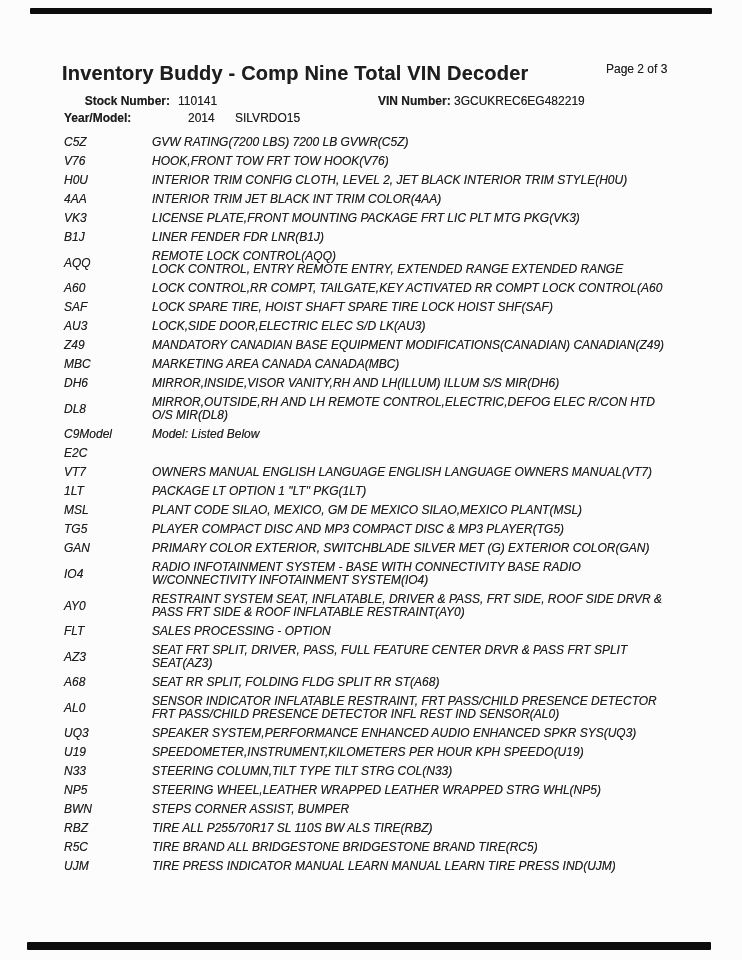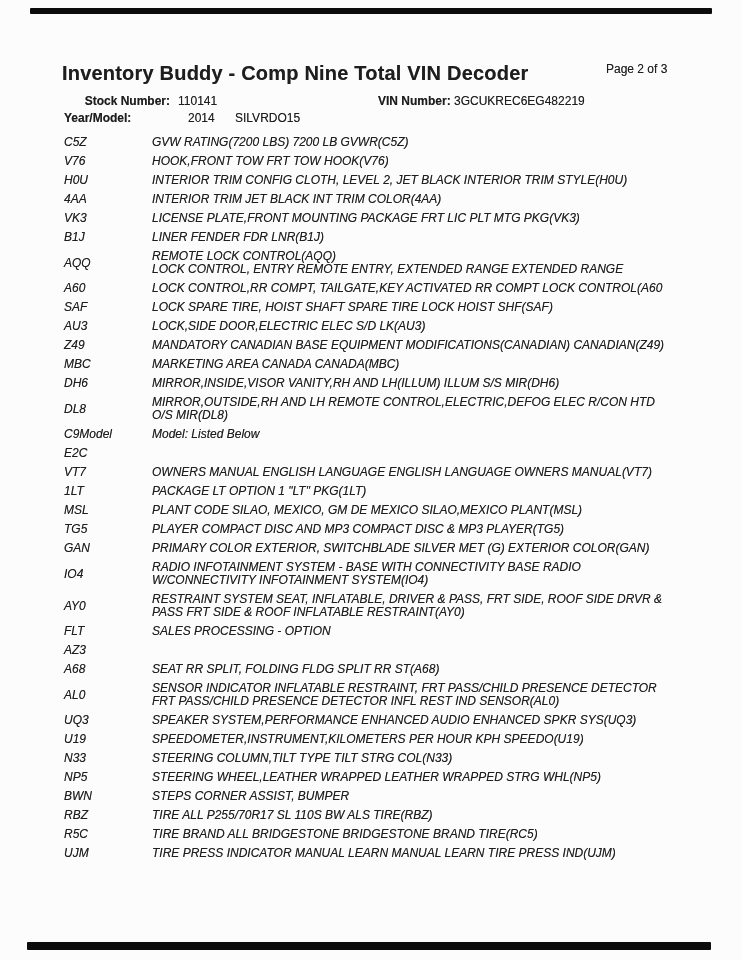--- a/index.html
+++ b/index.html
@@ -267,20 +267,24 @@
 
   <div class="row">
     <div class="code soft">FLT</div>
     <div class="desc">
         <div class="line soft">SALES PROCESSING - OPTION</div>
       </div>
   </div>
 
   <div class="row">
     <div class="code soft">AZ3</div>
+    <div class="desc">
+        <div class="line soft">SEAT FRT SPLIT, DRIVER, PASS, FULL FEATURE CENTER DRVR &amp; PASS FRT SPLIT</div>
+        <div class="line soft">SEAT(AZ3)</div>
+      </div>
   </div>
 
   <div class="row">
     <div class="code soft">A68</div>
     <div class="desc">
         <div class="line soft">SEAT RR SPLIT, FOLDING FLDG SPLIT RR ST(A68)</div>
       </div>
   </div>
 
   <div class="row">

